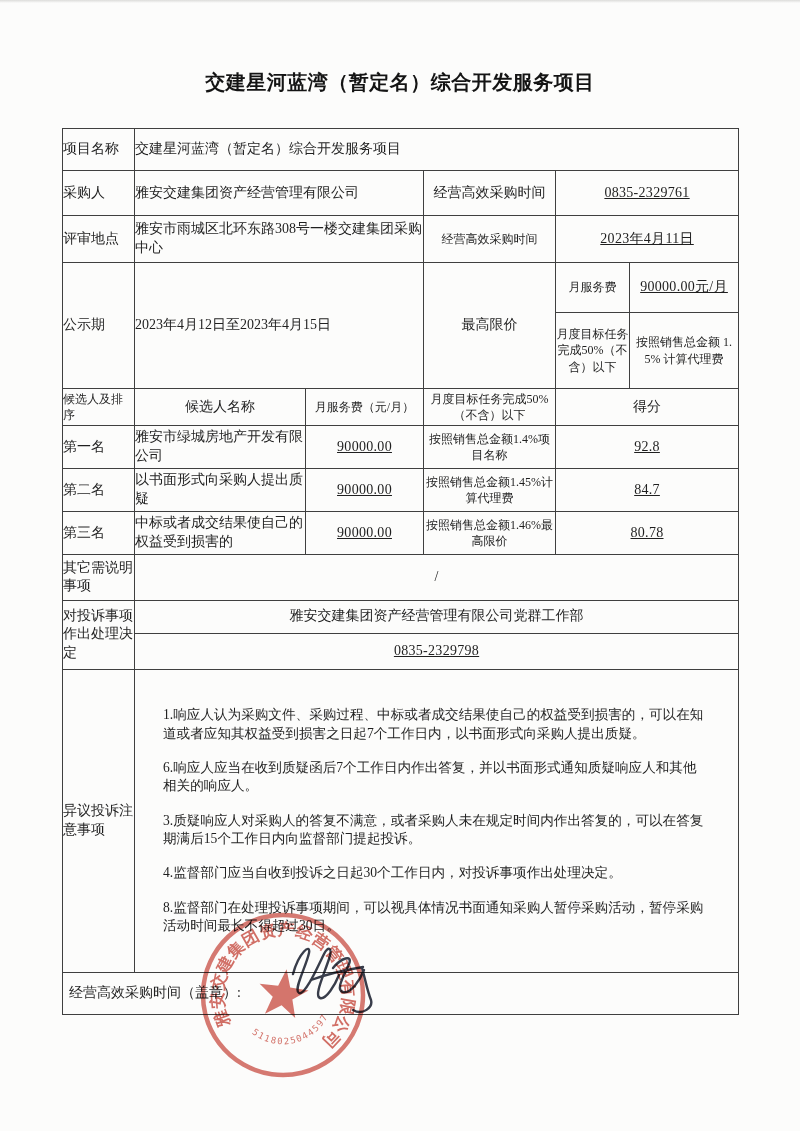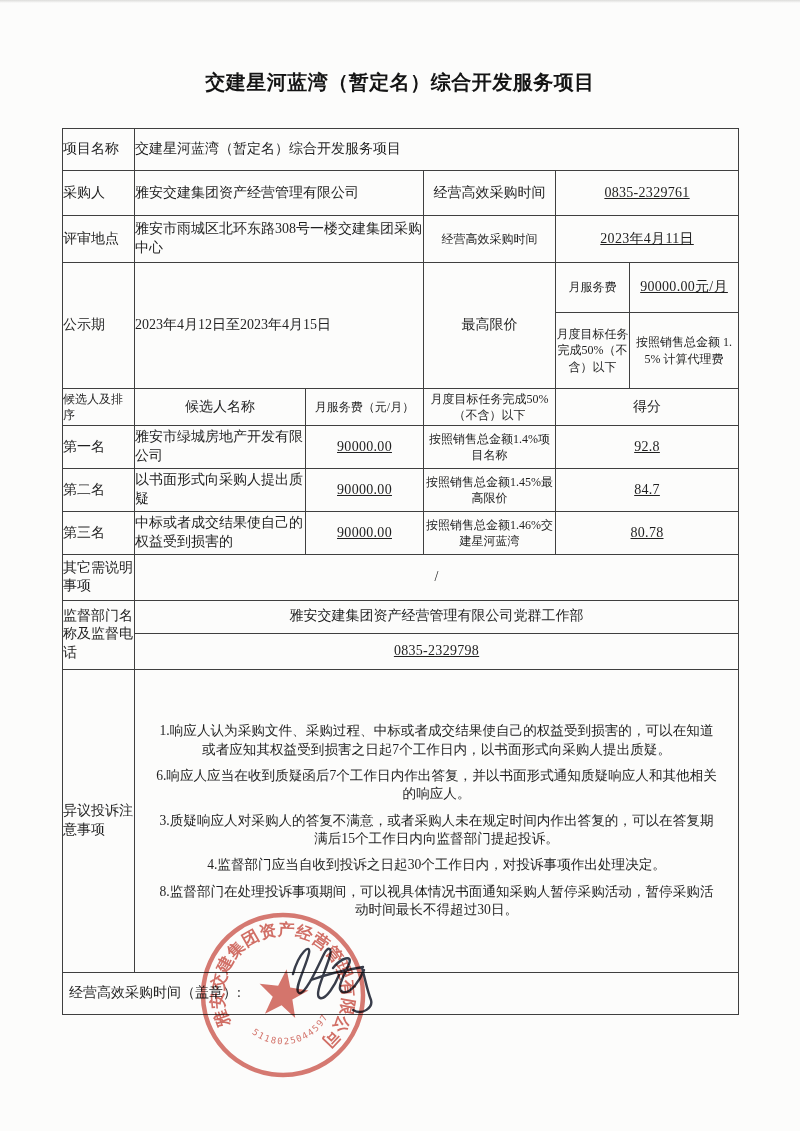--- a/index.html
+++ b/index.html
@@ -43,21 +43,21 @@
     vertical-align: middle;
     line-height: 1.35;
     word-break: break-all;
   }
   td.lbl  { text-align: left;  padding-left: 4px; padding-right: 3px; }
   td.ctr  { text-align: center; }
   td.lft  { text-align: left; }
   td.num  { text-align: center; font-size: 14px; letter-spacing: 0.3px; text-decoration: underline; }
   td.small{ font-size: 12px; }
   .notes-cell { padding: 10px 12px !important; font-size: 13.6px; line-height: 1.62; }
-  .notes-cell p { margin: 8px; text-align: center; }
+  .notes-cell p { margin: 16px; }
   .sig-cell { padding-left: 6px !important; }
   
   .stamp {
     position: absolute;
     left: 194px; top: 906px;
     width: 178px; height: 178px;
     mix-blend-mode: multiply;
     opacity: 0.85;
     pointer-events: none;
   }
@@ -132,38 +132,38 @@
       <td class="lbl">第一名</td>
       <td class="lft">雅安市绿城房地产开发有限公司</td>
       <td class="num">90000.00</td>
       <td class="ctr small">按照销售总金额1.4%项目名称</td>
       <td class="num" colspan="2">92.8</td>
     </tr>
     <tr style="height:43px">
       <td class="lbl">第二名</td>
       <td class="lft">以书面形式向采购人提出质疑</td>
       <td class="num">90000.00</td>
-      <td class="ctr small">按照销售总金额1.45%最高限价</td>
+      <td class="ctr small">按照销售总金额1.45%计算代理费</td>
       <td class="num" colspan="2">84.7</td>
     </tr>
     <tr style="height:40px">
       <td class="lbl">第三名</td>
       <td class="lft">中标或者成交结果使自己的权益受到损害的</td>
       <td class="num">90000.00</td>
-      <td class="ctr small">按照销售总金额1.46%交建星河蓝湾</td>
+      <td class="ctr small">按照销售总金额1.46%最高限价</td>
       <td class="num" colspan="2">80.78</td>
     </tr>
 
     <tr style="height:46px">
       <td class="lbl">其它需说明事项</td>
       <td class="ctr" colspan="5">/</td>
     </tr>
 
     <tr style="height:33px">
-      <td class="lbl" rowspan="2">监督部门名称及监督电话</td>
+      <td class="lbl" rowspan="2">对投诉事项作出处理决定</td>
       <td class="ctr" colspan="5">雅安交建集团资产经营管理有限公司党群工作部</td>
     </tr>
     <tr style="height:36px">
       <td class="num" colspan="5">0835-2329798</td>
     </tr>
 
     <tr style="height:303px">
       <td class="lbl">异议投诉注意事项</td>
       <td class="notes-cell" colspan="5">
         <p>1.响应人认为采购文件、采购过程、中标或者成交结果使自己的权益受到损害的，可以在知道或者应知其权益受到损害之日起7个工作日内，以书面形式向采购人提出质疑。</p>

